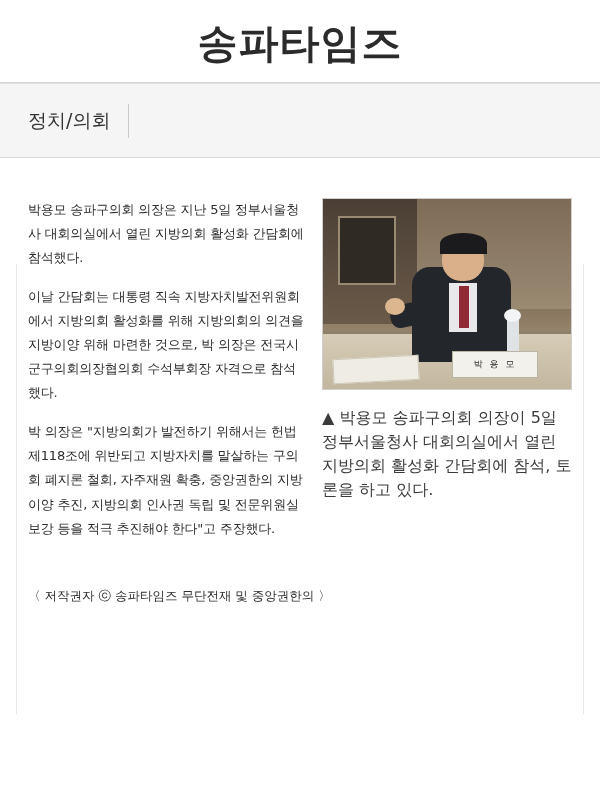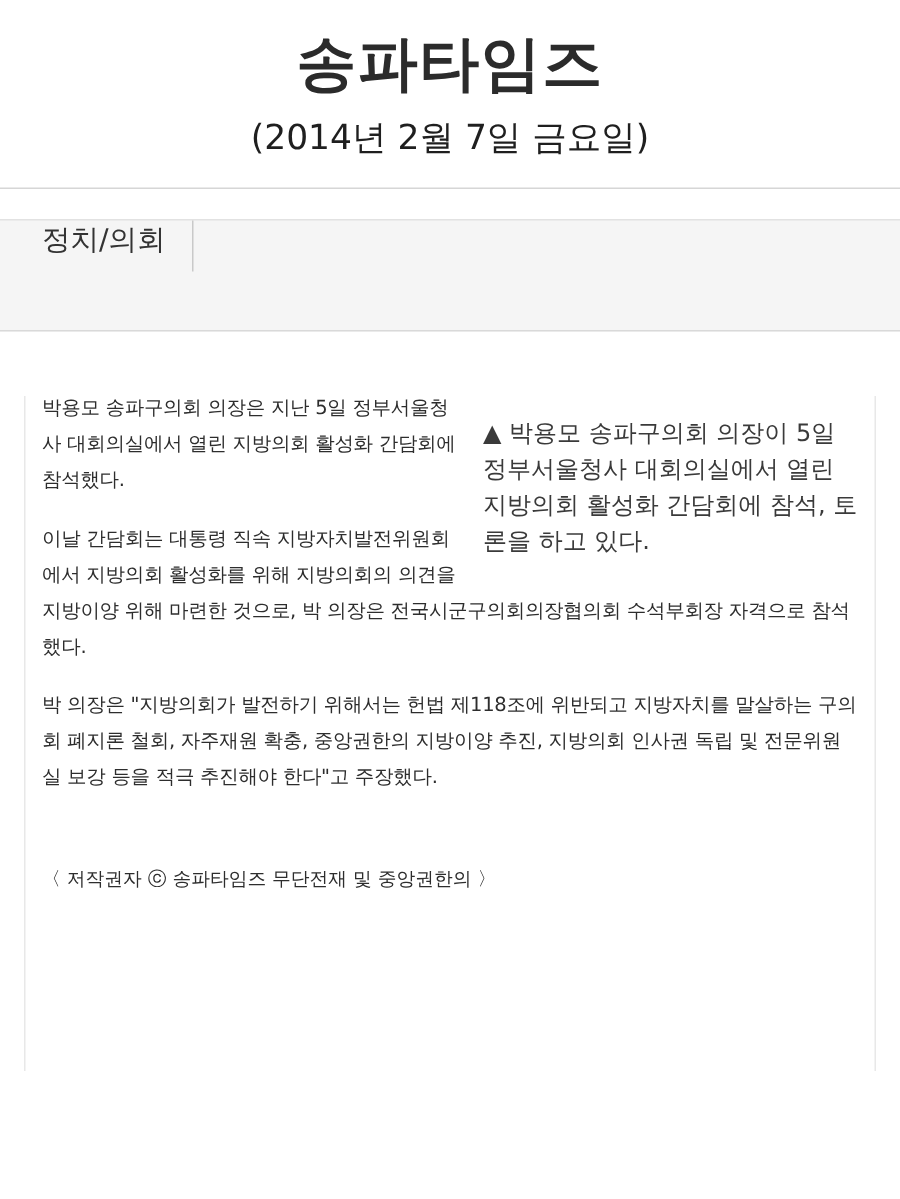--- a/index.html
+++ b/index.html
@@ -53,22 +53,21 @@
   
   .headline-band {
     position: relative;
     background: #f5f5f5;
     border-top: 1px solid #e2e2e2;
     border-bottom: 1px solid #d9d9d9;
     height: 75px;
     box-sizing: border-box;
     padding: 0 28px;
     display: flex;
-    align-items: flex-start;
-    margin-top: 20px;
+    align-items: center;
   }
   .category {
     font-family: "DejaVu Sans", sans-serif;
     font-size: 19px;
     color: #333333;
     padding-right: 18px;
     white-space: nowrap;
   }
   .divider-v {
     width: 1px;
@@ -229,36 +228,55 @@
   .col-border-left { left: 16px; }
   .col-border-right { right: 16px; }
 </style>
 </head>
 <body>
 
 <div class="page">
 
   <div class="masthead">
     <div class="masthead-title">송파타임즈</div>
-    <div class="masthead-date">(2014년 2월 7일 금요일)</div>
   </div>
   <div class="masthead-rule"></div>
 
   <div class="headline-band">
     <div class="category">정치/의회</div>
     <div class="divider-v"></div>
   </div>
 
   <div class="col-border-left"></div>
   <div class="col-border-right"></div>
 
   <div class="article">
     <div class="article-inner">
 
       <div class="figure">
+        <div class="photo">
+          <div class="wall-left"></div>
+          <div class="wall-right"></div>
+          <div class="window"></div>
+          <div class="desk"></div>
+          <div class="desk-edge"></div>
+          <div class="arm"></div>
+          <div class="hand"></div>
+          <div class="person-body"></div>
+          <div class="person-shirt"></div>
+          <div class="person-tie"></div>
+          <div class="person-head"></div>
+          <div class="person-hair"></div>
+          <div class="mic"></div>
+          <div class="mic-top"></div>
+          <div class="papers"></div>
+          <div class="nameplate">
+            <span>박 용 모</span>
+          </div>
+        </div>
         <div class="caption">▲ 박용모 송파구의회 의장이 5일 정부서울청사 대회의실에서 열린 지방의회 활성화 간담회에 참석, 토론을 하고 있다.</div>
       </div>
 
       <div class="body-text">
         <p>박용모 송파구의회 의장은 지난 5일 정부서울청사 대회의실에서 열린 지방의회 활성화 간담회에 참석했다.</p>
         <p>이날 간담회는 대통령 직속 지방자치발전위원회에서 지방의회 활성화를 위해 지방의회의 의견을 지방이양 위해 마련한 것으로, 박 의장은 전국시군구의회의장협의회 수석부회장 자격으로 참석했다.</p>
         <p>박 의장은 "지방의회가 발전하기 위해서는 헌법 제118조에 위반되고 지방자치를 말살하는 구의회 폐지론 철회, 자주재원 확충, 중앙권한의 지방이양 추진, 지방의회 인사권 독립 및 전문위원실 보강 등을 적극 추진해야 한다"고 주장했다.</p>
       </div>
 
     </div>

